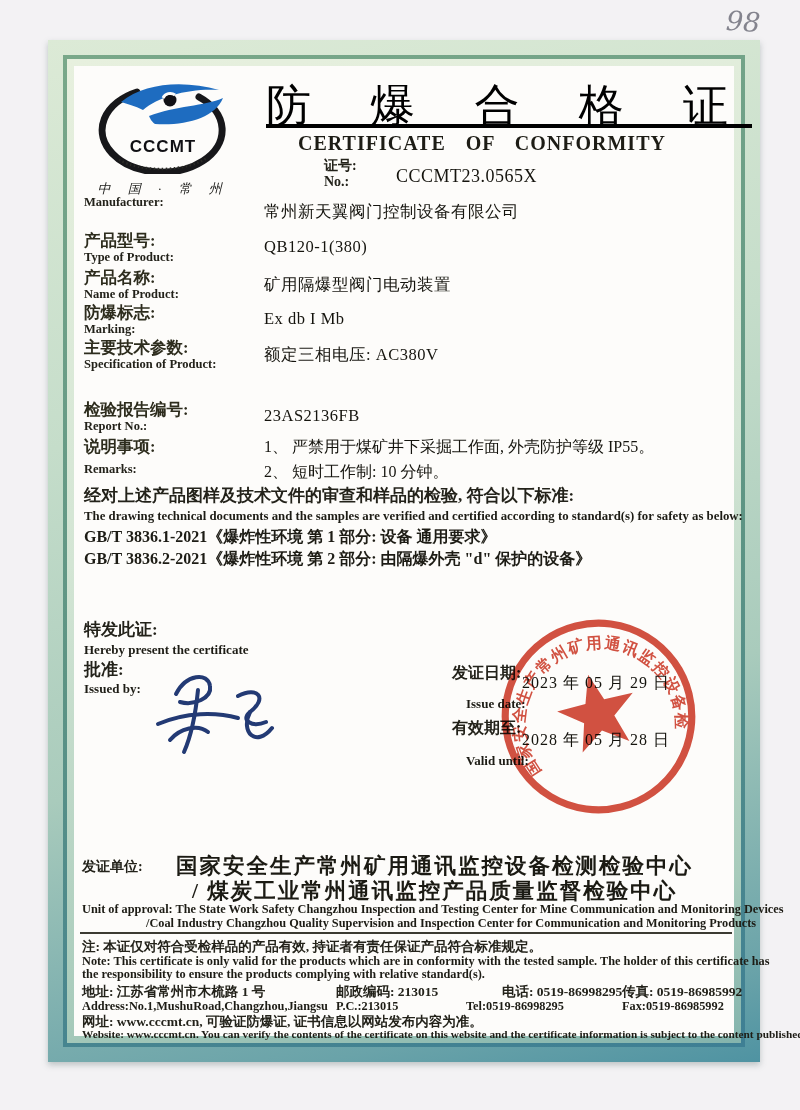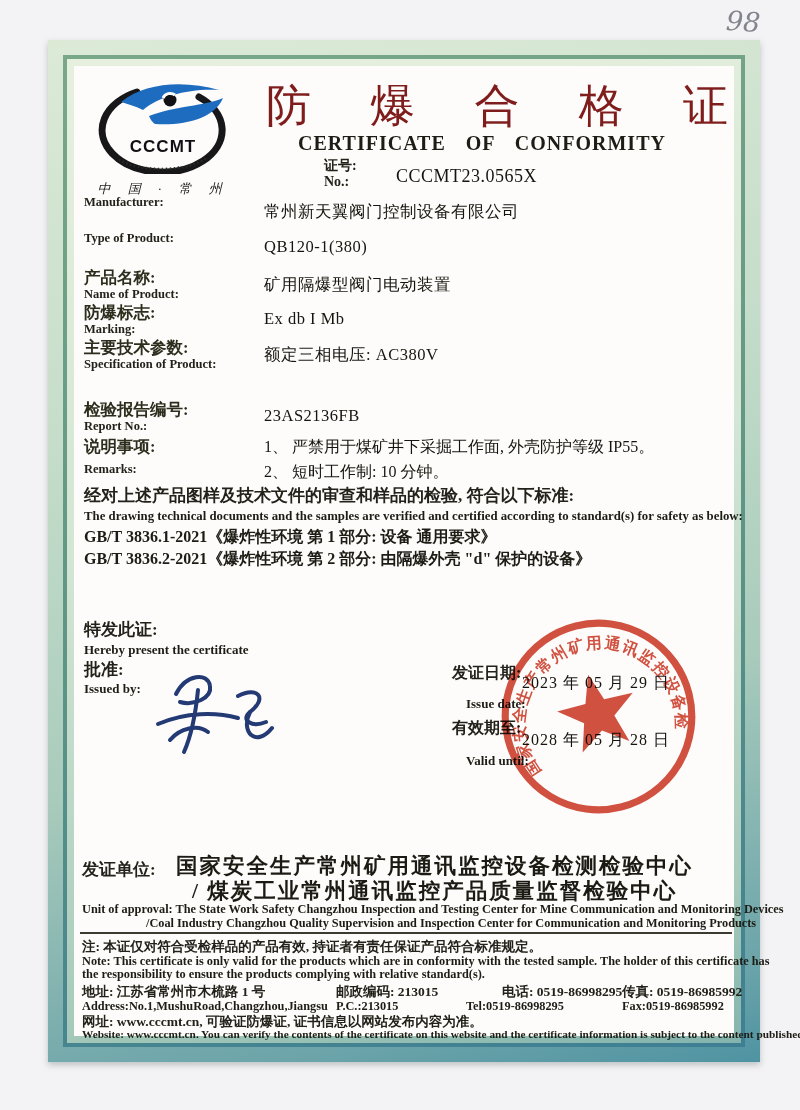--- a/index.html
+++ b/index.html
@@ -32,22 +32,22 @@
     background:#fdfcfa;
   }
   
   .logo{position:absolute;left:14px;top:12px;width:150px;text-align:center;}
   .logo-sub{
     margin-top:2px;font-size:13px;letter-spacing:7px;font-style:italic;
     color:#20201e;white-space:nowrap;
   }
   .title-cn{
     position:absolute;left:168px;top:10px;width:480px;text-align:center;
-    font-size:45px;letter-spacing:24px;color:#7f1d1d;font-weight:400;
-    white-space:nowrap;text-indent:24px;
+    font-size:45px;letter-spacing:24px;color:#000000;font-weight:400;
+    white-space:nowrap;text-indent:24px;text-decoration:underline;
   }
   .title-en{
     position:absolute;left:168px;top:66px;width:480px;text-align:center;
     font-size:20px;font-weight:bold;letter-spacing:1px;word-spacing:14px;
     color:#1d1c15;white-space:nowrap;
   }
   .certno{position:absolute;left:250px;top:92px;}
   .certno .lab{display:block;font-weight:bold;font-size:14px;line-height:16px;color:#23221a;}
   .certno-val{
     position:absolute;left:322px;top:100px;font-size:18px;letter-spacing:.5px;color:#15140e;
@@ -70,21 +70,21 @@
   .present-en{position:absolute;left:10px;top:576px;font-size:13px;font-weight:bold;color:#1d1c15;}
   .approve-cn{position:absolute;left:10px;top:592px;font-size:17px;font-weight:bold;color:#23221a;}
   .approve-en{position:absolute;left:10px;top:615px;font-size:13px;font-weight:bold;color:#1d1c15;}
   .signature{position:absolute;left:72px;top:600px;}
   .d-label-cn{position:absolute;font-size:16px;font-weight:bold;color:#23221a;white-space:nowrap;}
   .d-label-en{position:absolute;font-size:13px;font-weight:bold;color:#1d1c15;white-space:nowrap;}
   .d-value{position:absolute;font-size:16px;color:#15140e;white-space:nowrap;letter-spacing:1px;}
   .stamp{position:absolute;left:422px;top:548px;width:205px;height:205px;
     transform:rotate(-14deg);opacity:.88;mix-blend-mode:multiply;}
   
-  .unit-label{position:absolute;left:8px;top:792px;font-size:17px;font-weight:bold;color:#23221a;white-space:nowrap;}
+  .unit-label{position:absolute;left:8px;top:792px;font-size:14px;font-weight:bold;color:#23221a;white-space:nowrap;}
   .unit-l1{position:absolute;left:102px;top:785px;font-size:21.5px;font-weight:bold;letter-spacing:2px;color:#1b1a13;white-space:nowrap;}
   .unit-l2{position:absolute;left:118px;top:810px;font-size:21.5px;font-weight:bold;letter-spacing:2px;color:#1b1a13;white-space:nowrap;text-align:right;}
   .unit-e1{position:absolute;left:8px;top:836px;font-size:12.3px;font-weight:bold;color:#1d1c15;white-space:nowrap;}
   .unit-e2{position:absolute;left:72px;top:850px;font-size:12.3px;font-weight:bold;color:#1d1c15;white-space:nowrap;}
   .divider{position:absolute;left:6px;top:866px;width:652px;border-top:2px solid #3c3b32;}
   
   .ft{position:absolute;left:8px;white-space:nowrap;}
   .ft-cn{font-size:13.5px;font-weight:bold;color:#23221a;}
   .ft-en{font-size:12.3px;font-weight:bold;color:#1d1c15;}
   .contact span{position:absolute;white-space:nowrap;}
@@ -117,20 +117,21 @@
       <span class="lab">证号:</span>
       <span class="lab">No.:</span>
     </div>
     <div class="certno-val">CCCMT23.0565X</div>
 
     <div class="frow" style="top:129px;">
       <div class="len">Manufacturer:</div>
       <div class="val">常州新天翼阀门控制设备有限公司</div>
     </div>
     <div class="frow" style="top:165px;">
+      <div class="lcn">产品型号:</div>
       <div class="len">Type of Product:</div>
       <div class="val">QB120-1(380)</div>
     </div>
     <div class="frow" style="top:202px;">
       <div class="lcn">产品名称:</div>
       <div class="len">Name of Product:</div>
       <div class="val">矿用隔爆型阀门电动装置</div>
     </div>
     <div class="frow" style="top:237px;">
       <div class="lcn">防爆标志:</div>

